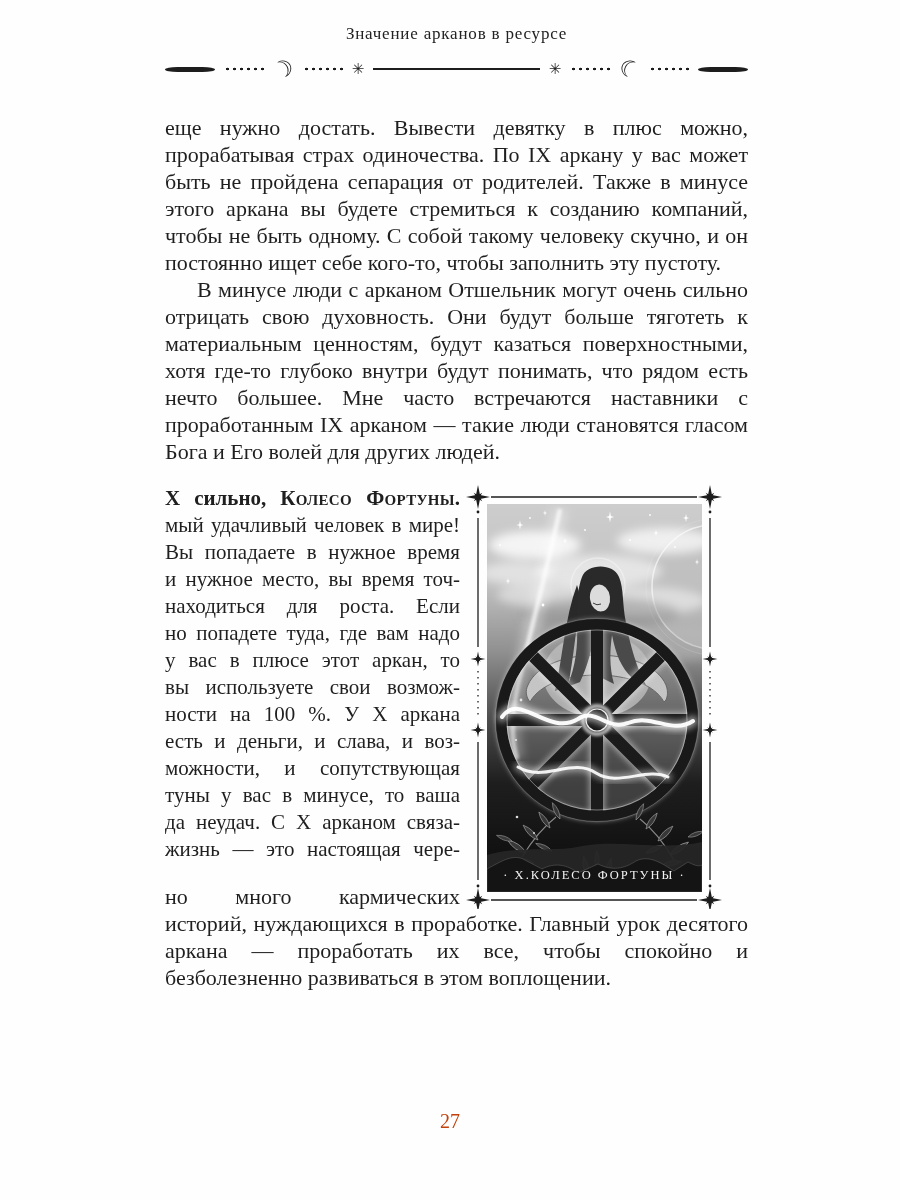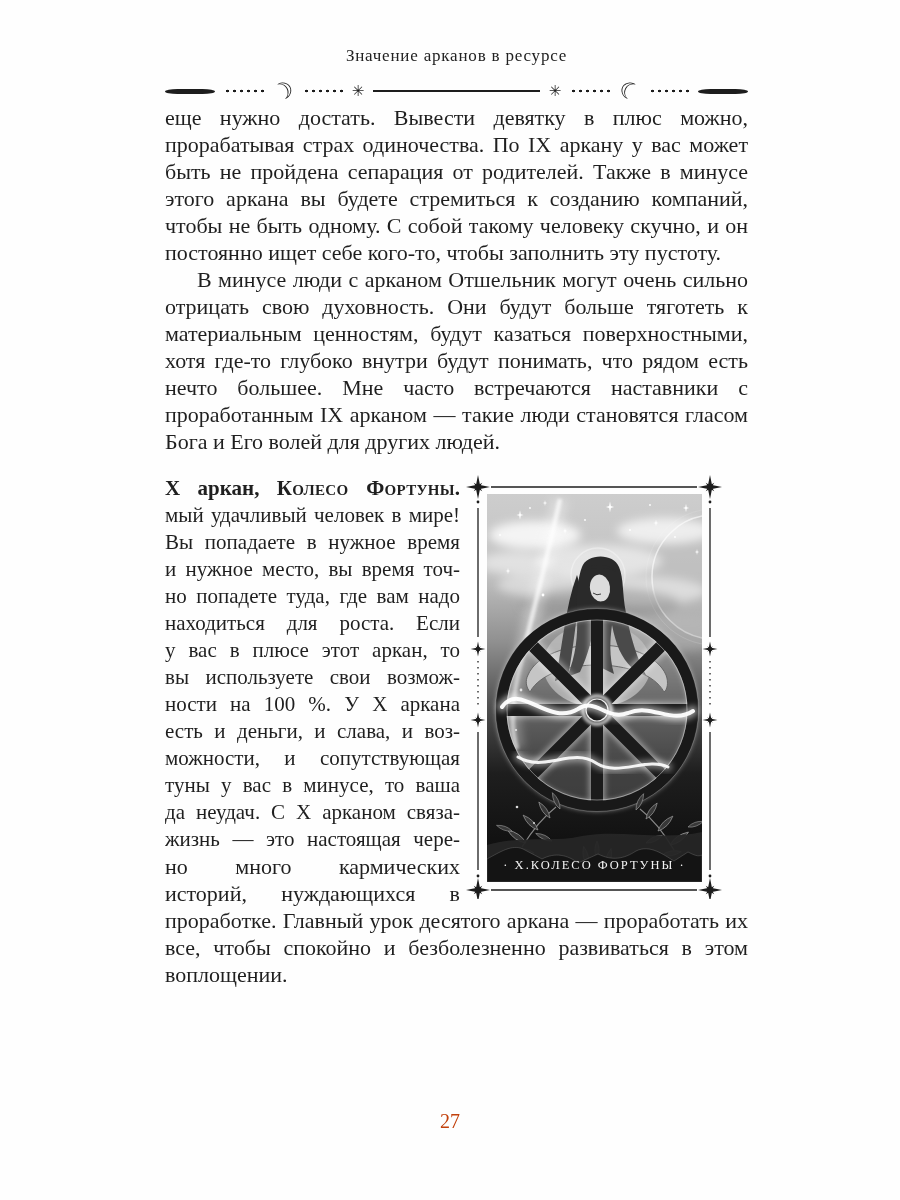--- a/index.html
+++ b/index.html
@@ -1,21 +1,21 @@
 <!DOCTYPE html>
 <html lang="ru"><head>
 <meta charset="utf-8">
 <style>
   html,body{margin:0;padding:0;}
   body{
     width:900px;height:1200px;overflow:hidden;background:#fefefe;
     font-family:"Liberation Serif","DejaVu Serif",serif;color:#1f1f1f;
     position:relative;
   }
-  .page{position:relative;width:900px;height:1200px;padding:46px 152px 0 165px;box-sizing:border-box;}
+  .page{position:relative;width:900px;height:1200px;padding:24px 152px 0 165px;box-sizing:border-box;}
 
   
   .running-head{
     text-align:center;font-size:17px;line-height:20px;letter-spacing:.8px;color:#222;
   }
   .ornament{
     margin-top:12px;height:26px;display:flex;align-items:center;gap:9px;color:#1d1d1d;
   }
   .taper{width:50px;height:5px;background:#1d1d1d;border-radius:50%/100%;}
   .dots{
@@ -26,34 +26,34 @@
   .moon{font-family:"DejaVu Sans",sans-serif;font-size:23px;line-height:1;display:inline-block;}
   .moon-left{transform:rotate(-28deg);}
   .moon-right{transform:rotate(28deg);}
   .orn-star{font-family:"DejaVu Sans",sans-serif;font-size:15px;line-height:1;}
   .rule{flex:1;height:1.7px;background:#1d1d1d;}
 
   
   .para{
     font-size:22px;line-height:27px;text-align:justify;margin:0;
   }
-  .para.first{}
+  .para.first{margin-top:32px;}
   .para.indent{text-indent:32px;}
 
   .arcana-section{margin-top:20px;}
   .card-figure{
     float:right;width:288px;height:424px;margin:0 0 4px 0;
   }
   .col-line{
     font-size:21px;line-height:27px;text-align:justify;text-align-last:justify;
     overflow:hidden;white-space:normal;
   }
   .col-line .bold{font-weight:bold;}
   .col-line .smallcaps{font-variant:small-caps;font-weight:bold;letter-spacing:.3px;margin-top:44px;}
-  .continuation{clear:none;}
+  .continuation{clear:none;margin-top:20px;}
 
   .page-number{
     position:absolute;left:0;right:0;top:1110px;text-align:center;
     font-size:20px;color:#c2410c;
   }
 
   svg .frame{stroke:#1c1c1c;}
   svg text.caption{
     font-family:"Liberation Serif","DejaVu Serif",serif;
     font-size:12.5px;letter-spacing:2px;fill:#f2f2f2;
@@ -249,26 +249,26 @@
             <use href="#sparkle" transform="translate(250,245) scale(0.62)"></use>
             <circle cx="18" cy="27" r="1.4"></circle>
               <circle cx="250" cy="27" r="1.4"></circle>
             <circle cx="18" cy="401" r="1.4"></circle>
               <circle cx="250" cy="401" r="1.4"></circle>
           </g>
         </g>
       </svg>
     </figure>
 
-    <div class="col-line"><span class="bold">X аркан,</span> <span class="smallcaps">Колесо Фортуны</span><span class="bold">.</span></div>
+    <div class="col-line"><span class="bold">X сильно,</span> <span class="smallcaps">Колесо Фортуны</span><span class="bold">.</span></div>
     <div class="col-line">мый удачливый человек в мире!</div>
     <div class="col-line">Вы попадаете в нужное время</div>
     <div class="col-line">и нужное место, вы время точ-</div>
+    <div class="col-line">находиться для роста. Если</div>
     <div class="col-line">но попадете туда, где вам надо</div>
-    <div class="col-line">находиться для роста. Если</div>
     <div class="col-line">у вас в плюсе этот аркан, то</div>
     <div class="col-line">вы используете свои возмож-</div>
     <div class="col-line">ности на 100 %. У X аркана</div>
     <div class="col-line">есть и деньги, и слава, и воз-</div>
     <div class="col-line">можности, и сопутствующая</div>
     <div class="col-line">туны у вас в минусе, то ваша</div>
     <div class="col-line">да неудач. С X арканом связа-</div>
     <div class="col-line">жизнь — это настоящая чере-</div>
 
     <p class="para continuation">но много кармических историй, нуждающихся в проработке. Главный урок десятого аркана — проработать их все, чтобы спокойно и безболезненно развиваться в этом воплощении.</p>

